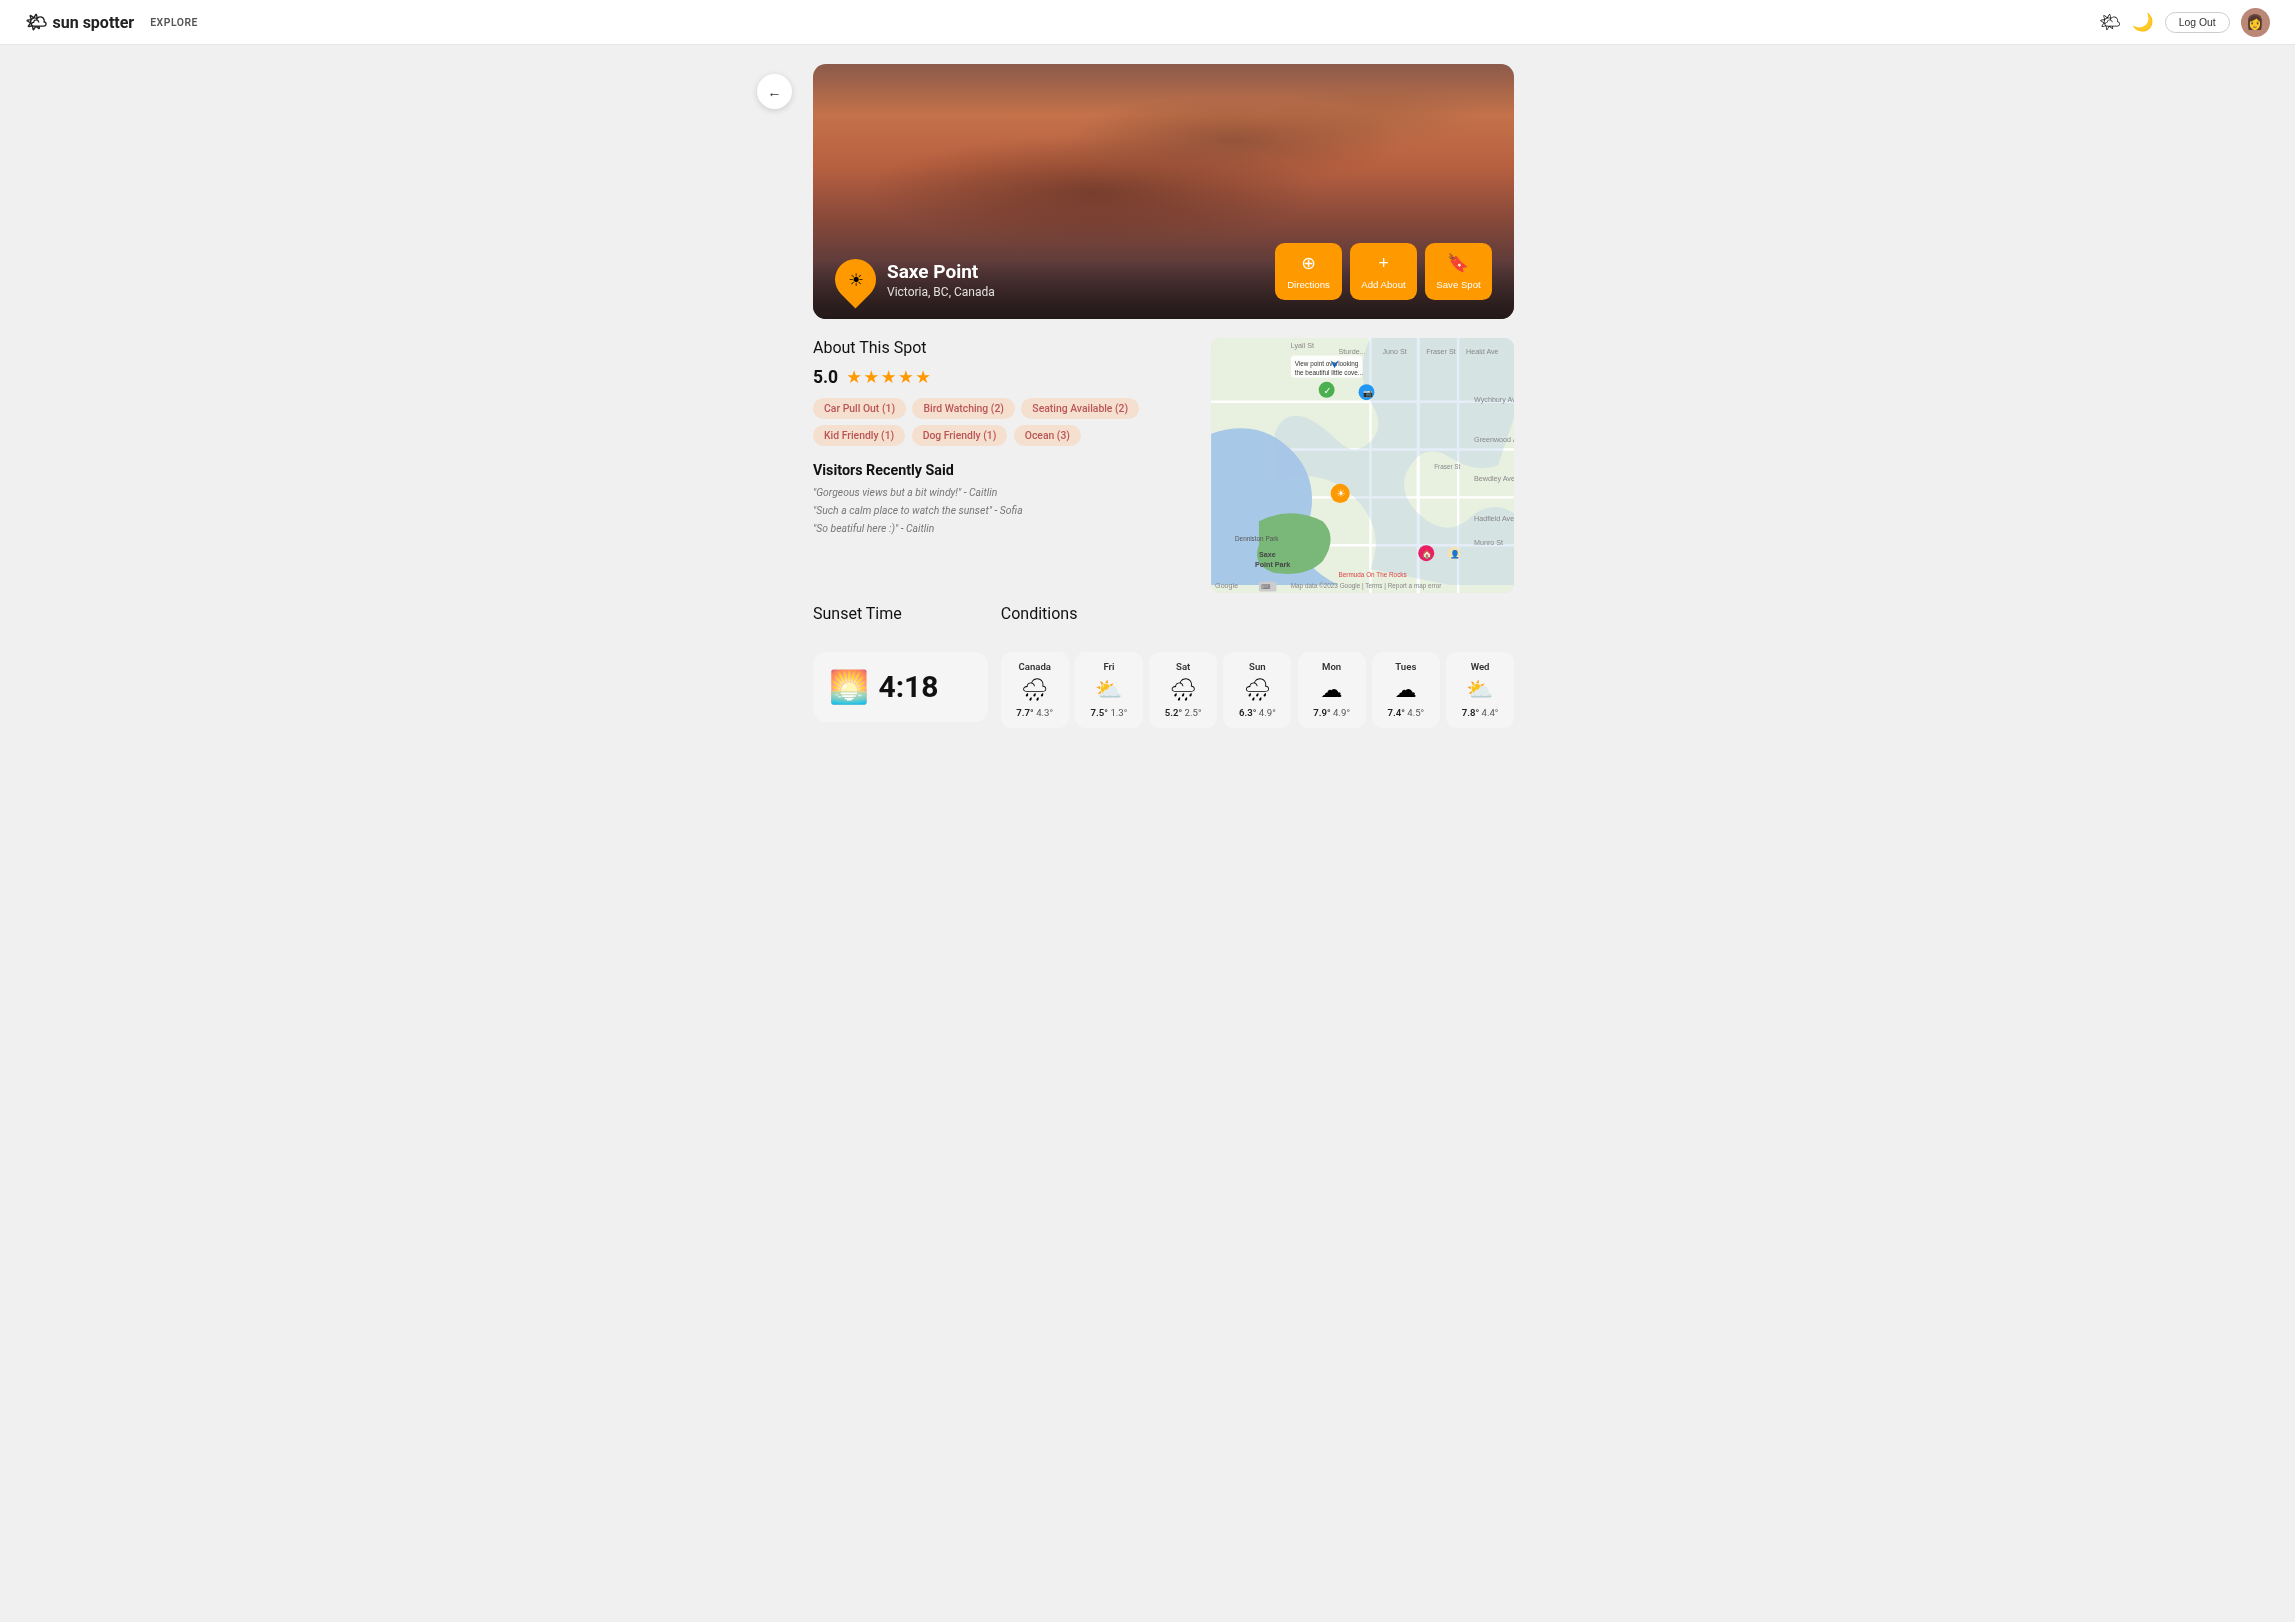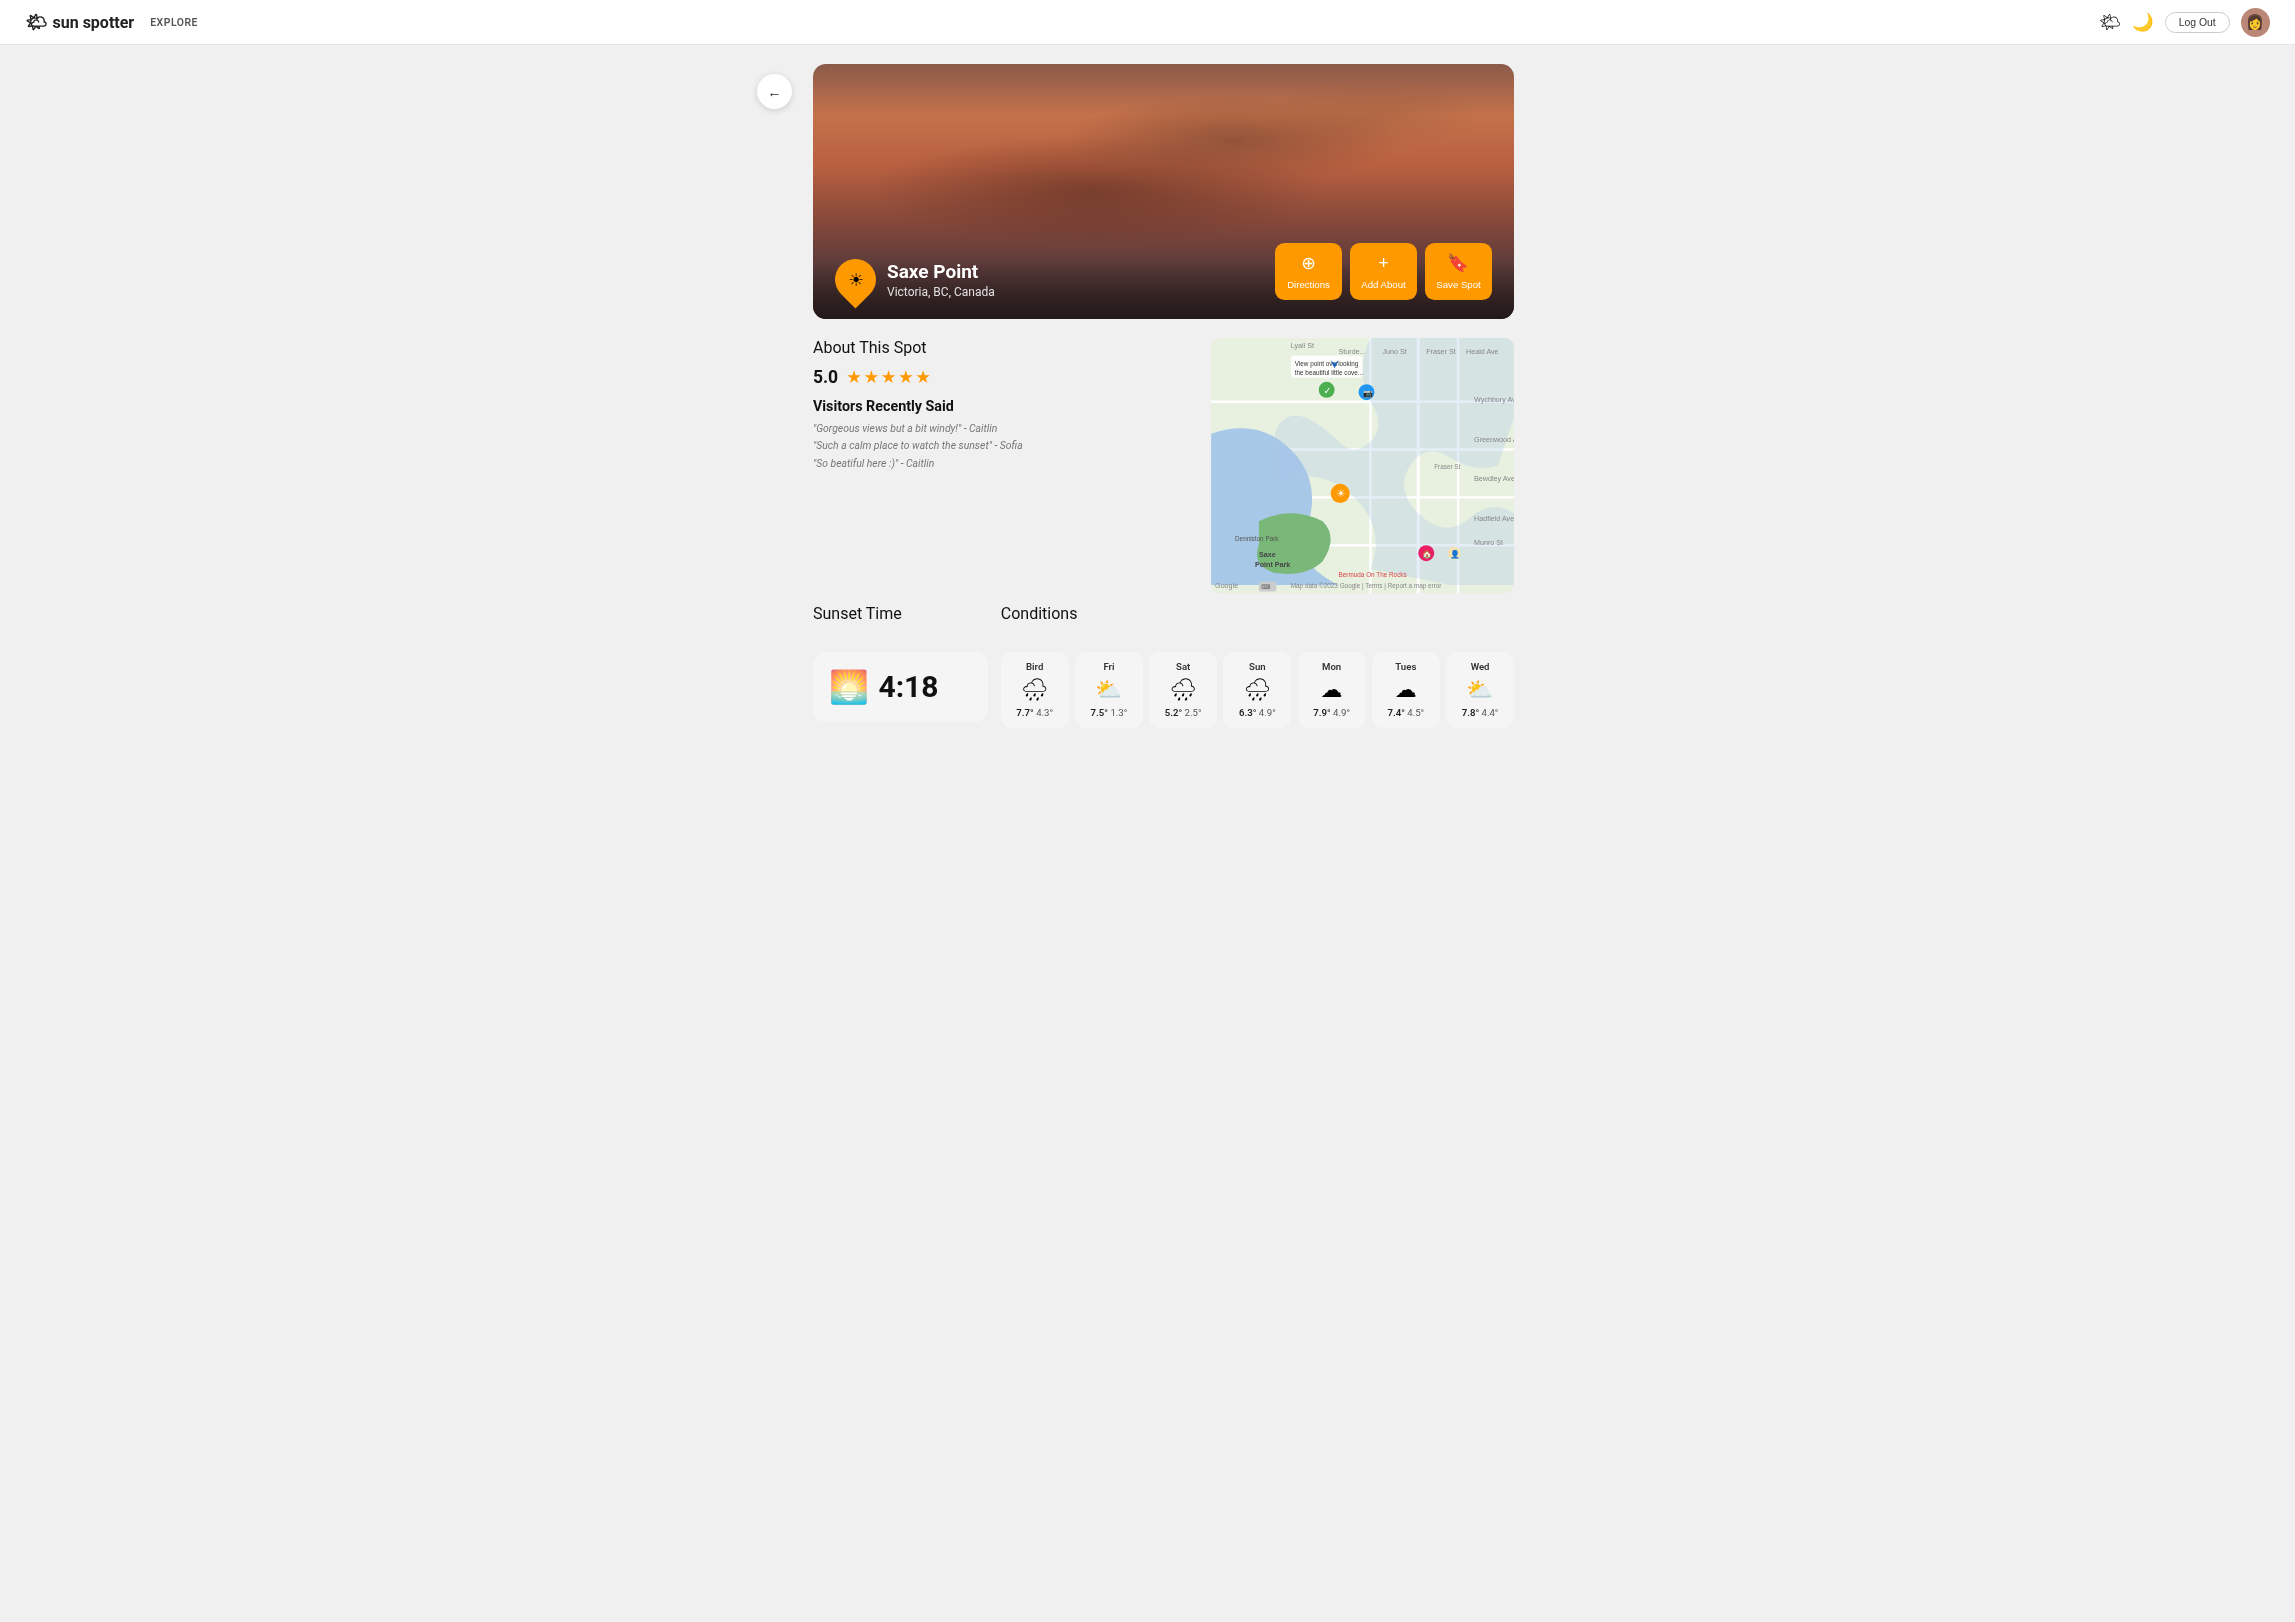--- a/index.html
+++ b/index.html
@@ -395,20 +395,29 @@
   </div>
 
   <div class="content-area">
 
     <div>
       <h2 class="section-title">About This Spot</h2>
       <div class="rating-row">
         <span class="rating-number">5.0</span>
         <span class="stars">★★★★★</span>
       </div>
+      <div class="tags">
+
+      <span class="tag">Car Pull Out (1)</span>
+          <span class="tag">Bird Watching (2)</span>
+          <span class="tag">Seating Available (2)</span>
+          <span class="tag">Kid Friendly (1)</span>
+          <span class="tag">Dog Friendly (1)</span>
+          <span class="tag">Ocean (3)</span>
+        </div>
       <h3 class="reviews-title">Visitors Recently Said</h3>
       <div class="reviews-list">
 
       <p class="review-item">"Gorgeous views but a bit windy!" - Caitlin</p>
           <p class="review-item">"Such a calm place to watch the sunset" - Sofia</p>
           <p class="review-item">"So beatiful here :)" - Caitlin</p>
         </div>
     </div>
 
     <div class="map-container">
@@ -487,21 +496,21 @@
   <div class="bottom-section">
     <div class="bottom-grid">
       <div class="sunset-card">
         <span class="sunset-icon">🌅</span>
         <span class="sunset-time">4:18</span>
       </div>
       <div>
         <div class="conditions-grid">
 
         <div class="condition-card">
-      <div class="condition-day">Bird</div>
+      <div class="condition-day">Canada</div>
       <div class="condition-icon">🌧</div>
       <div class="condition-temps">
         <span class="high">7.7°</span> <span>4.3°</span>
       </div>
     </div>
             <div class="condition-card">
       <div class="condition-day">Fri</div>
       <div class="condition-icon">⛅</div>
       <div class="condition-temps">
         <span class="high">7.5°</span> <span>1.3°</span>

